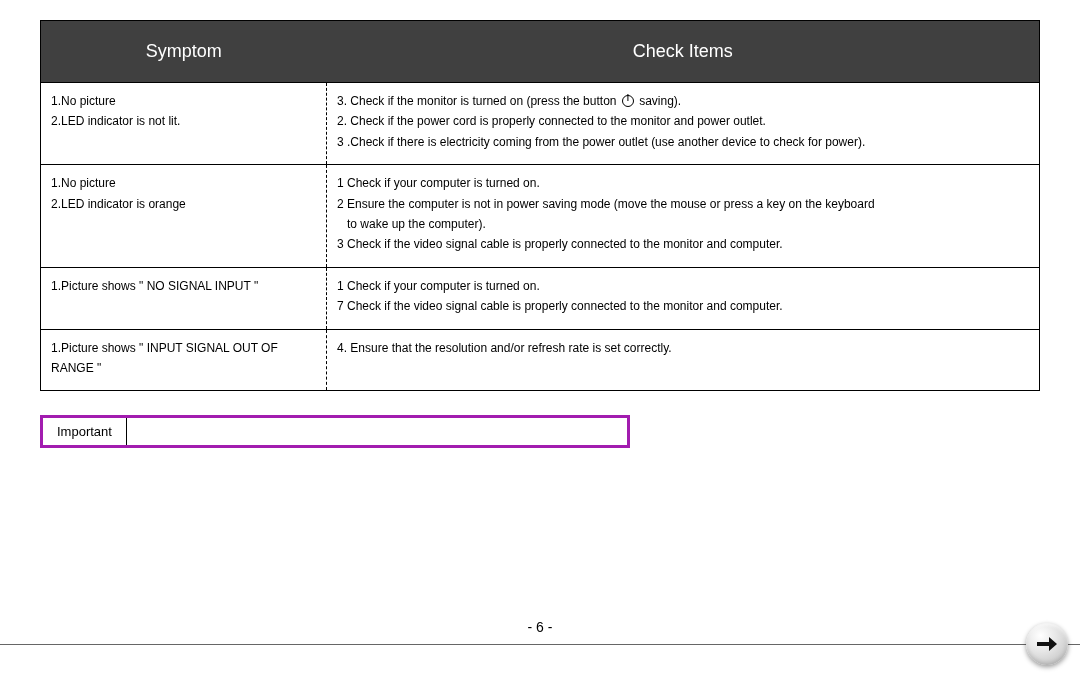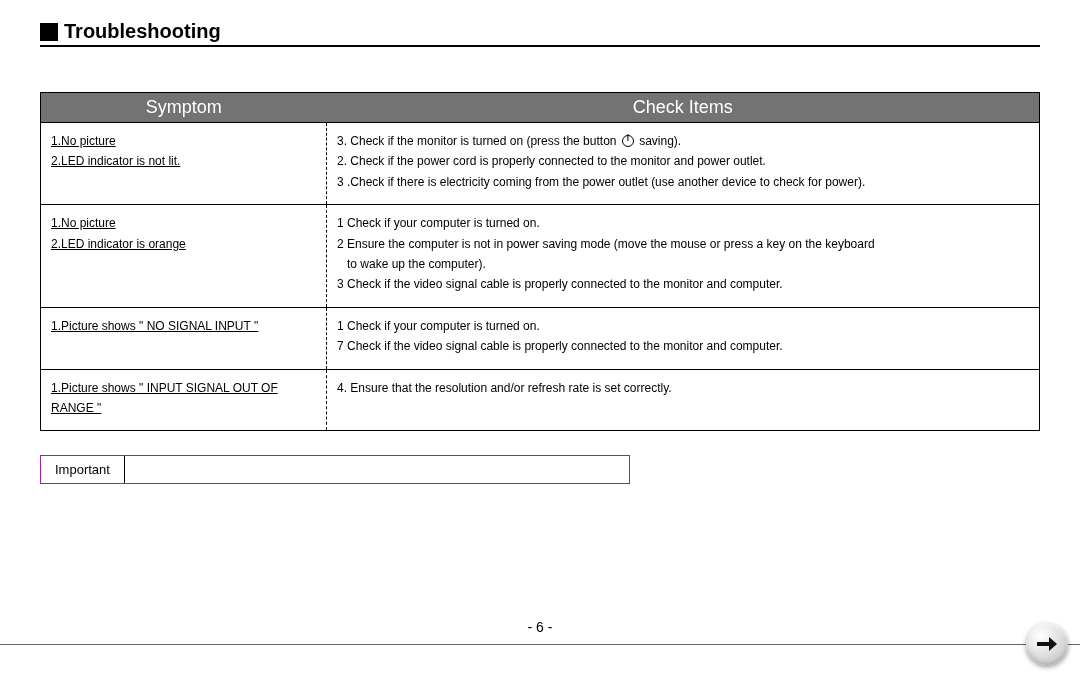--- a/index.html
+++ b/index.html
@@ -33,47 +33,46 @@
     font-weight: bold;
     color: #000;
   }
   .tbl {
     width: 100%;
     border: 1px solid #000;
     border-collapse: collapse;
     font-size: 12px;
   }
   .tbl th {
-    background: #737373;
+    background: #404040;
     color: #fff;
     font-weight: normal;
     font-size: 18px;
-    padding: 4px 0;
+    padding: 20px 0;
     text-align: center;
     border: none;
     margin-left: 20px;
   }
   .tbl th.col-symptom { width: 286px; }
   .tbl td {
     padding: 8px 10px 12px 10px;
     vertical-align: top;
     border-top: 1px solid #000;
     border-bottom: none;
     line-height: 1.7;
   }
   .tbl td.symptom-cell {
     border-right: 1px dashed #000;
-    text-decoration: underline;
   }
   .tbl tr.last td { border-bottom: none; }
   .important-box {
     margin-top: 24px;
     display: flex;
     align-items: center;
-    border: 1px solid #a21caf;
+    border: 3px solid #a21caf;
     width: 590px;
     font-size: 13px;
     gap: 33px;
   }
   .important-label {
     padding: 6px 14px;
     border-right: 1px solid #000;
   }
   .important-text {
     padding: 6px 14px;
@@ -130,24 +129,20 @@
     justify-content: center;
     cursor: pointer;
   }
   .next-button svg { display:block; }
 </style>
 </head>
 <body>
 
 <div class="page">
 
-  <div class="title-bar">
-    <div class="title-square"></div>
-    <div class="title-text">Troubleshooting</div>
-  </div>
 
   <table class="tbl">
     <thead>
       <tr>
         <th class="col-symptom">Symptom</th>
         <th>Check Items</th>
       </tr>
     </thead>
     <tbody>
       <tr>

